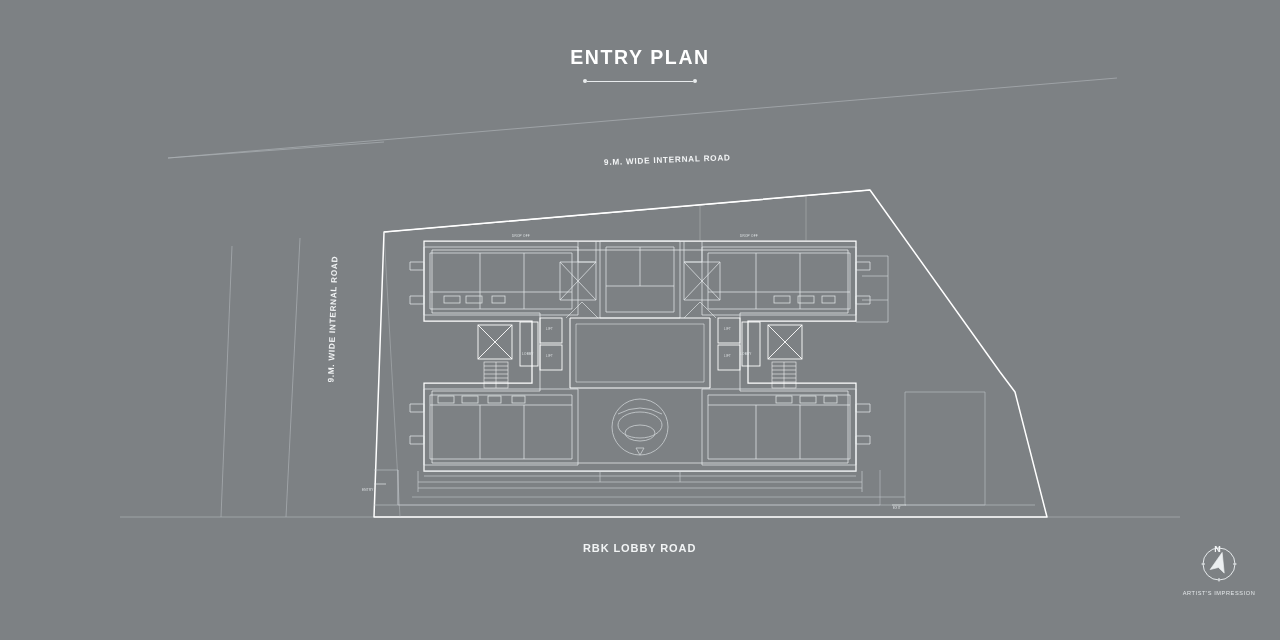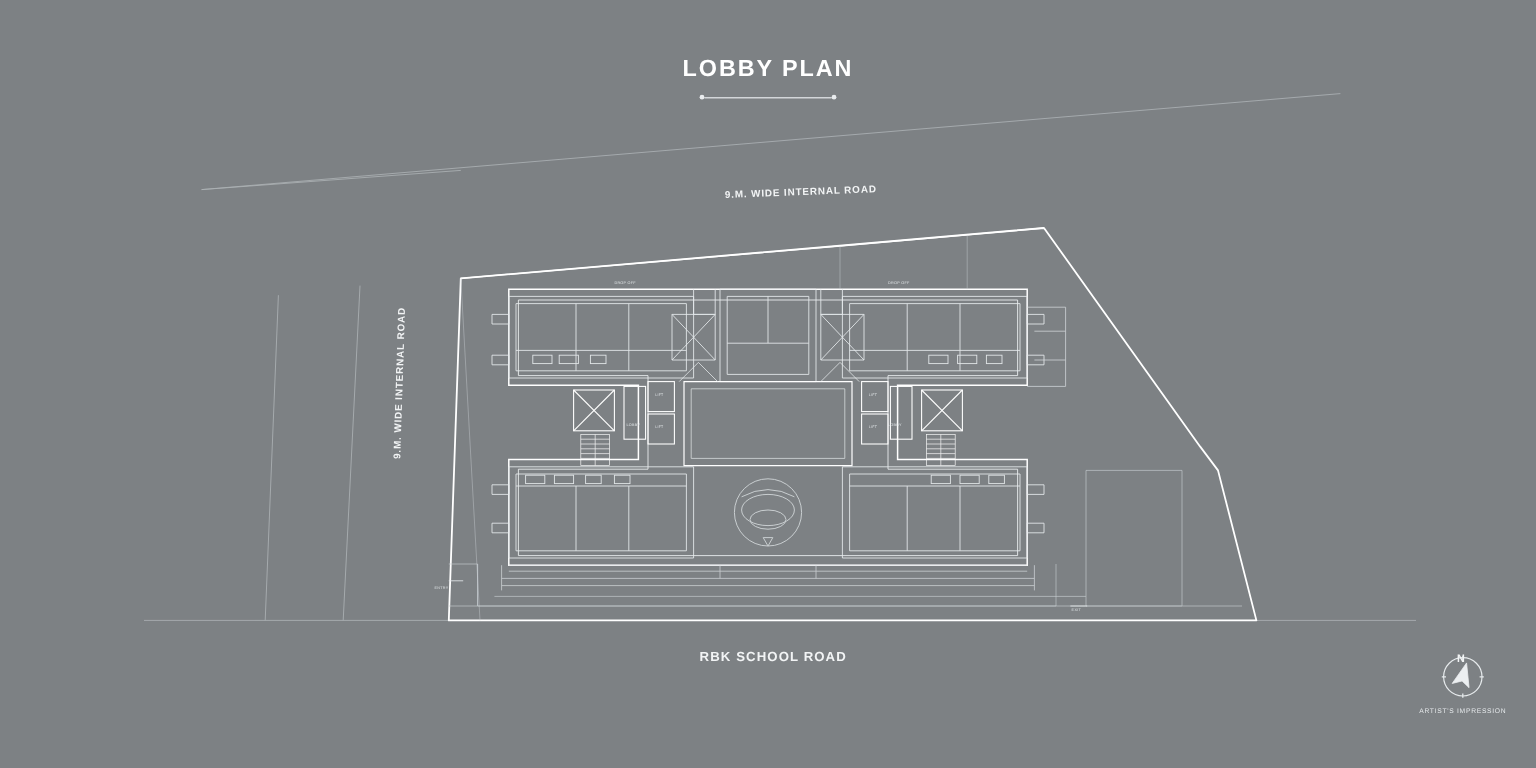--- a/index.html
+++ b/index.html
@@ -341,31 +341,31 @@
 
     <g stroke="#c9cfd2" fill="none" stroke-width="0.6" opacity="0.6">
       <line x1="384" y1="232" x2="400" y2="517"></line>
       <line x1="700" y1="205" x2="700" y2="241"></line>
       <line x1="806" y1="196" x2="806" y2="241"></line>
     </g>
 
   </svg>
 
   <div class="title-block">
-    <div class="title-text">LOBBY PLAN</div>
+    <div class="title-text">ENTRY PLAN</div>
     <div class="title-rule">
       <span class="dot left"></span>
       <span class="bar"></span>
       <span class="dot right"></span>
     </div>
   </div>
 
   <div class="road-label" id="road-top-label">9.M. WIDE INTERNAL ROAD</div>
   <div class="road-label" id="road-left-label">9.M. WIDE INTERNAL ROAD</div>
-  <div class="road-label" id="road-bottom-label">RBK SCHOOL ROAD</div>
+  <div class="road-label" id="road-bottom-label">RBK LOBBY ROAD</div>
 
   <div class="micro-label" style="left:512px; top:234px;">DROP OFF</div>
   <div class="micro-label" style="left:740px; top:234px;">DROP OFF</div>
 
   <div class="micro-label lift" style="left:546px; top:327px;">LIFT</div>
   <div class="micro-label lift" style="left:546px; top:354px;">LIFT</div>
   <div class="micro-label lift" style="left:724px; top:327px;">LIFT</div>
   <div class="micro-label lift" style="left:724px; top:354px;">LIFT</div>
 
   <div class="micro-label" style="left:522px; top:352px;">LOBBY</div>

